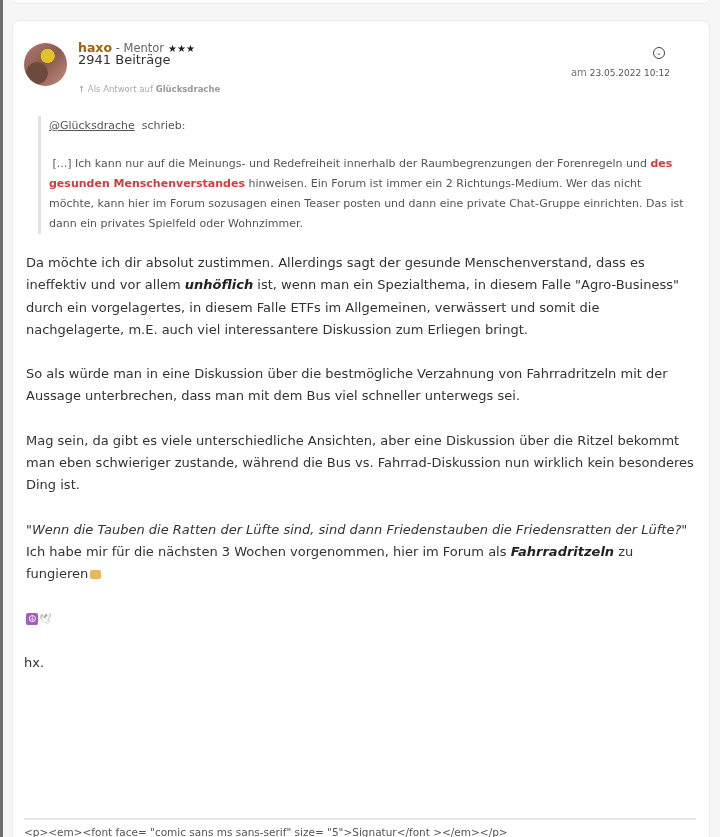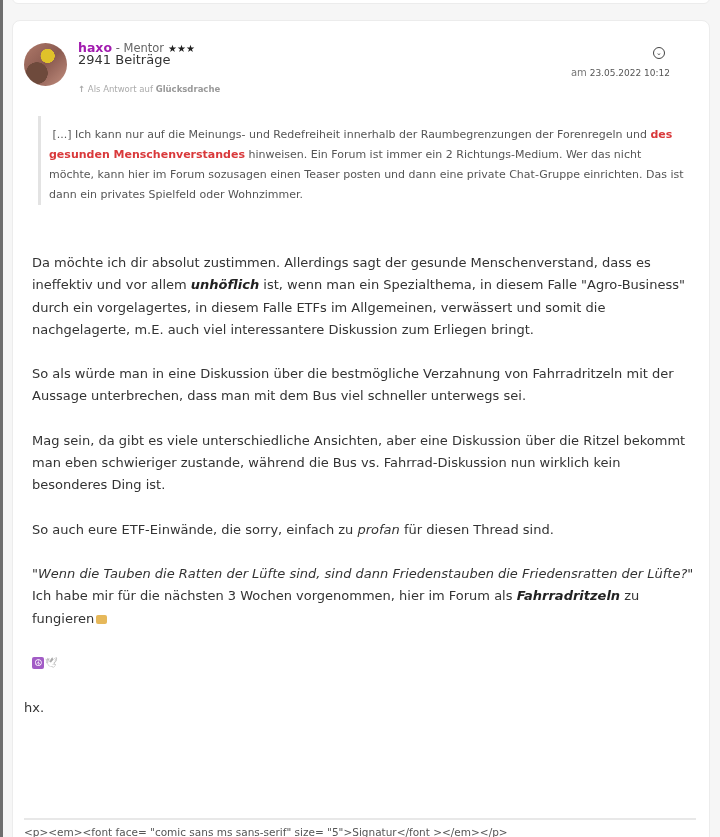--- a/index.html
+++ b/index.html
@@ -20,47 +20,47 @@
     background: #fff; border: 1px solid #ececec; border-radius: 8px;
   }
   .avatar {
     position: absolute; left: 24px; top: 43px; width: 43px; height: 43px; border-radius: 50%;
     background: radial-gradient(circle at 55% 30%, #e0c22a 0 18%, transparent 19%),
                 radial-gradient(circle at 30% 70%, #6e4a3c 0 25%, transparent 26%),
                 linear-gradient(135deg, #b07a6a, #8a5a50 50%, #c49080);
     overflow: hidden;
   }
   .author { position: absolute; left: 78px; top: 40px; font-size: 12.5px; color: #333; }
-  .author .name { font-weight: bold; color: #a21caf; }
+  .author .name { font-weight: bold; color: #a16207; }
   .author .rank { color: #666; font-size: 11.5px; }
   .author .stars { font-size: 10px; color: #222; letter-spacing: 0px; }
   .posts { position: absolute; left: 78px; top: 52px; font-size: 13px; color: #333; }
   .reply-to { position: absolute; left: 78px; top: 84px; font-size: 8.5px; color: #aaa; }
   .reply-to .arrow { color: #aaa; font-weight: bold; }
   .reply-to .target { font-weight: bold; color: #999; margin-top: 28px; }
   .menu-toggle {
     position: absolute; left: 653px; top: 47px; width: 10px; height: 10px;
     border: 1.3px solid #444; border-radius: 50%;
     font-size: 7px; line-height: 10px; text-align: center; color: #444;
   }
   .date { position: absolute; right: 50px; top: 67px; font-size: 9px; color: #555; }
   .date .am { font-size: 10px; color: #777; }
   .quote {
     position: absolute; left: 38px; top: 116px; width: 640px;
     border-left: 3px solid #e3e3e3; padding-left: 8px;
     font-size: 11px; color: #555; line-height: 20px;
   }
   .quote .mention { text-decoration: underline; color: #555; }
-  .quote .qtext { margin-top: 9px; }
+  .quote .qtext { margin-top: 18px; }
   .quote .hl { color: #d9393b; font-weight: bold; }
   .body {
     position: absolute; left: 24px; top: 252px; width: 672px;
     font-size: 13px; color: #333; line-height: 22.3px;
   }
-  .body p { margin: 0 0 22px 8px; }
+  .body p { margin: 0 0 22px 2px; }
   .body p.tight { margin: 0; }
   .em-bold { font-weight: bold; font-style: italic; color: #222; }
   .ital { font-style: italic; }
   .emoji-cat {
     display: inline-block; width: 11px; height: 9px; background: #e6b85a; border-radius: 2px;
     vertical-align: -1px; margin-left: 2px;
   }
   .peace {
     display: inline-block; width: 12px; height: 12px; background: #a25cc6; border-radius: 2px;
     color: #fff; font-size: 9px; line-height: 12px; text-align: center; vertical-align: middle;
@@ -92,28 +92,31 @@
   <span class="target">Glücksdrache</span>
 </div>
 
 <div class="menu-toggle">⌄</div>
 <div class="date">
   <span class="am">am</span>
   <span>23.05.2022 10:12</span>
 </div>
 
 <div class="quote">
+  <div>
+    <span class="mention">@Glücksdrache</span>&nbsp;
+    <span>schrieb:</span>
+  </div>
   <div class="qtext">&nbsp;<span>[...]  Ich kann nur auf die Meinungs- und Redefreiheit innerhalb der Raumbegrenzungen der Forenregeln und </span><span class="hl">des gesunden Menschenverstandes</span><span> hinweisen. Ein Forum ist immer ein 2 Richtungs-Medium. Wer das nicht möchte, kann hier im Forum sozusagen einen Teaser posten und dann eine private Chat-Gruppe einrichten. Das ist dann ein privates Spielfeld oder Wohnzimmer.</span></div>
 </div>
 
 <div class="body">
   <p><span>Da möchte ich dir absolut zustimmen. Allerdings sagt der gesunde Menschenverstand, dass es ineffektiv und vor allem </span><span class="em-bold">unhöflich</span><span> ist, wenn man ein Spezialthema, in diesem Falle "Agro-Business" durch ein vorgelagertes, in diesem Falle ETFs im Allgemeinen, verwässert und somit die nachgelagerte, m.E. auch viel interessantere Diskussion zum Erliegen bringt.</span></p>
   <p>So als würde man in eine Diskussion über die bestmögliche Verzahnung von Fahrradritzeln mit der Aussage unterbrechen, dass man mit dem Bus viel schneller unterwegs sei.</p>
   <p>Mag sein, da gibt es viele unterschiedliche Ansichten, aber eine Diskussion über die Ritzel bekommt man eben schwieriger zustande, während die Bus vs. Fahrrad-Diskussion nun wirklich kein besonderes Ding ist.</p>
-  <p><span>So auch eure ETF-Einwände, die sorry, einfach zu </span><span class="ital">profan</span><span> für diesen Thread sind.</span></p>
   <p>
     <span class="ital">"Wenn die Tauben die Ratten der Lüfte sind, sind dann Friedenstauben die Friedensratten der Lüfte?"</span><br>
     <span>Ich habe mir für die nächsten 3 Wochen vorgenommen, hier im Forum als </span><span class="em-bold">Fahrradritzeln</span><span> zu fungieren</span><span class="emoji-cat"></span>
   </p>
   <p>
     <span class="peace">☮</span><span class="dove">🕊</span>
   </p>
   <p class="tight">hx.</p>
 </div>
 

